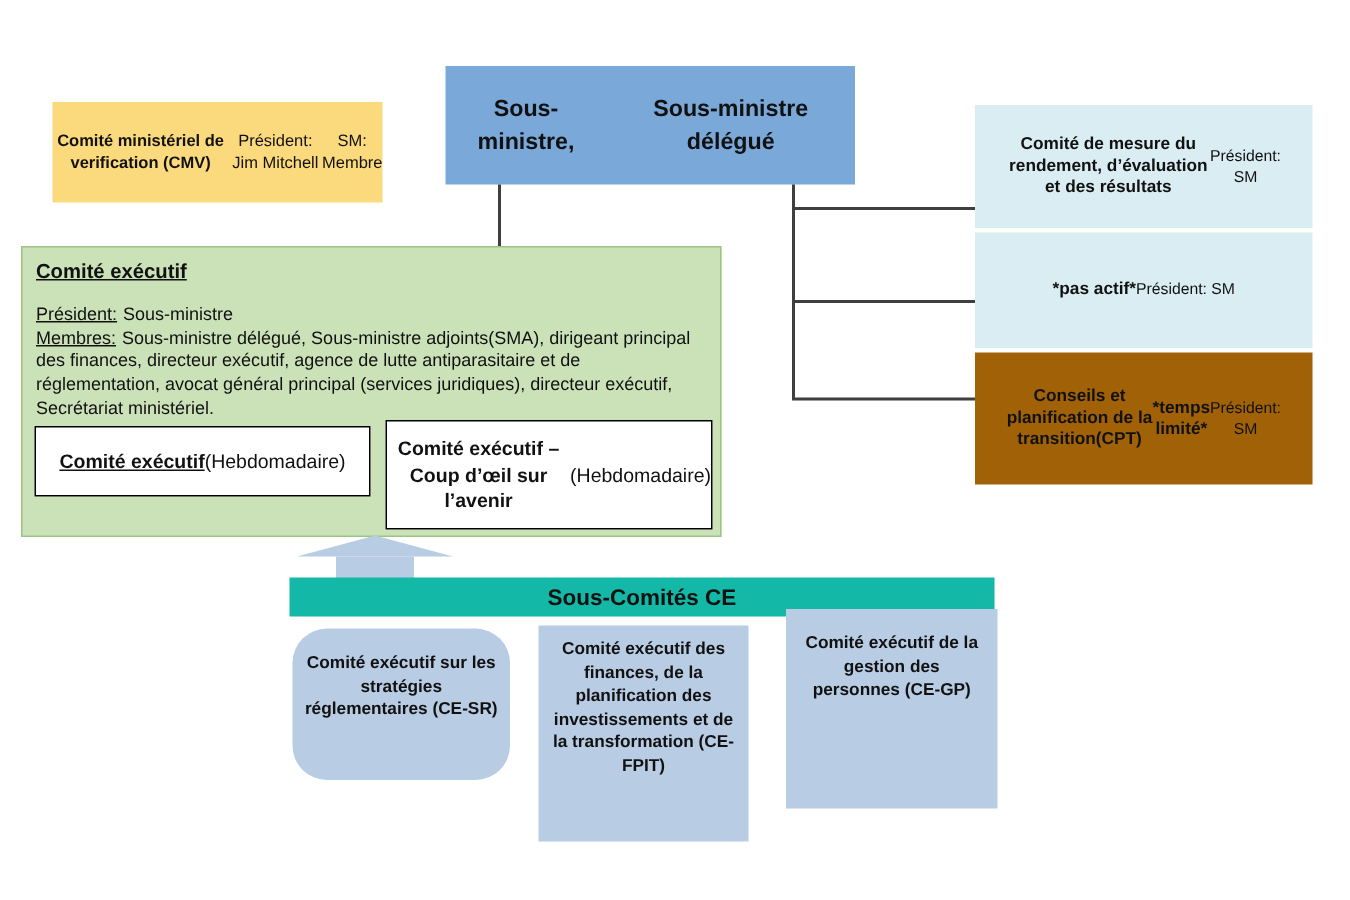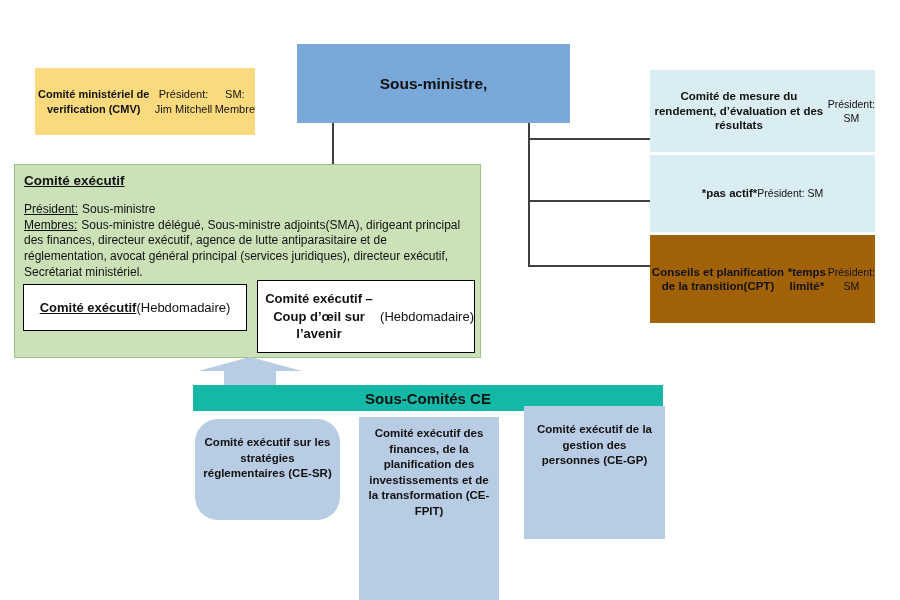--- a/index.html
+++ b/index.html
@@ -12,21 +12,21 @@
   .cmv{left:35px;top:68px;width:220px;height:67px;background:#FBDA7D;font-size:11px;line-height:1.3;}
   .dm{left:297px;top:44px;width:273px;height:79px;background:#79A8D9;font-size:15.5px;font-weight:bold;line-height:1.4;}
   .ce{left:14px;top:164px;width:467px;height:194px;background:#CBE2B8;border:1px solid #9DC284;padding:7px 9px;font-size:12px;line-height:1.32;}
   .ce-title{font-size:13.5px;font-weight:bold;text-decoration:underline;margin-bottom:12px;}
   .lbl{text-decoration:underline;margin-right:4px;}
   .sub1{left:23px;top:284px;width:224px;height:47px;background:#fff;border:1.5px solid #000;font-size:13px;line-height:1.35;}
   .sub2{left:257px;top:280px;width:218px;height:73px;background:#fff;border:1.5px solid #000;font-size:13px;line-height:1.35;}
   .u{text-decoration:underline;}
   .b{font-weight:bold;}
 
-  .rb{left:650px;width:225px;padding:5px 0;font-size:11.5px;line-height:1.25;}
+  .rb{left:650px;width:225px;padding:5px 21px;font-size:11.5px;line-height:1.25;}
   .rb .title{font-weight:bold;}
   .rb .pres{font-size:10.5px;margin-top:1px;}
   .rb1{top:70px;height:82px;background:#D9EDF3;}
   .rb2{top:155px;height:77px;background:#D9EDF3;}
   .rb3{top:235px;height:88px;background:#a16207;}
 
   
   .vline,.hline{background:#3F3F3F;}
   .lineA{left:332px;top:123px;width:1.5px;height:42px;}
   .lineB{left:528px;top:123px;width:1.5px;height:143px;}
@@ -35,34 +35,35 @@
   .br3{left:528px;top:265px;width:124px;height:1.5px;}
 
   
   .arrow-head{left:198px;top:357px;width:0;height:0;border-left:52px solid transparent;border-right:52px solid transparent;border-bottom:14px solid #B8CCE4;}
   .arrow-stem{left:224px;top:371px;width:52px;height:15px;background:#B8CCE4;}
 
   
   .scbar{left:193px;top:385px;width:470px;height:26px;background:#14b8a6;font-size:15px;font-weight:bold;}
   .sc{background:#B8CCE4;font-weight:bold;font-size:11.5px;line-height:1.35;padding:16px 8px 0 8px;}
   .sc1{left:195px;top:419px;width:145px;height:101px;border-radius:23px;}
-  .sc2{left:359px;top:417px;width:140px;height:184px;padding-top:9px;}
+  .sc2{left:359px;top:417px;width:140px;height:144px;padding-top:9px;}
   .sc3{left:524px;top:406px;width:141px;height:133px;}
 </style>
 </head>
 <body>
 
 <div class="abs cmv center">
   <div class="b">Comité ministériel de verification (CMV)</div>
   <div>Président: Jim Mitchell</div>
   <div>SM: Membre</div>
 </div>
 
 <div class="abs dm center">
   <div>Sous-ministre,</div>
+  <div>Sous-ministre délégué</div>
 </div>
 
 <div class="abs vline lineA"></div>
 <div class="abs vline lineB"></div>
 <div class="abs hline br1"></div>
 <div class="abs hline br2"></div>
 <div class="abs hline br3"></div>
 
 <div class="abs ce">
   <div class="ce-title">Comité exécutif</div>

